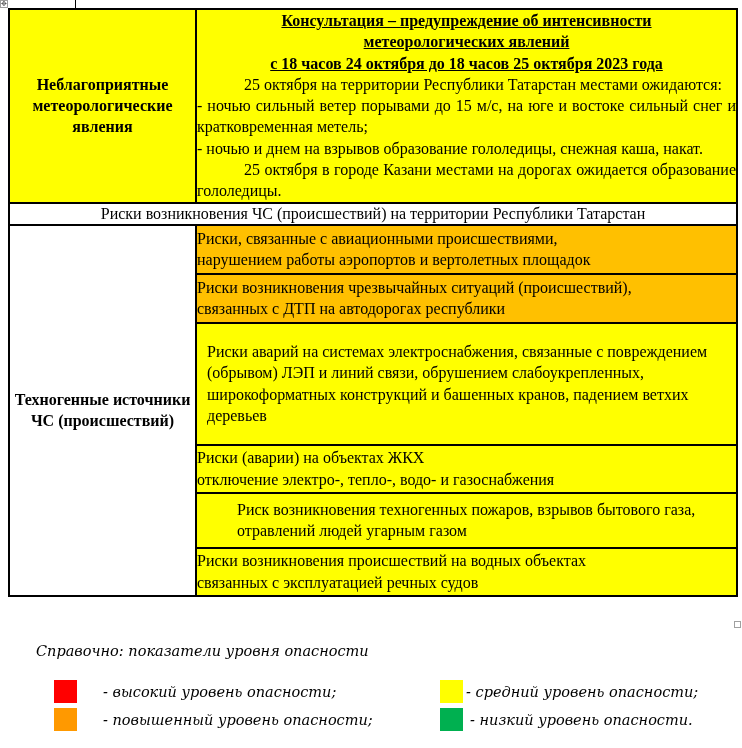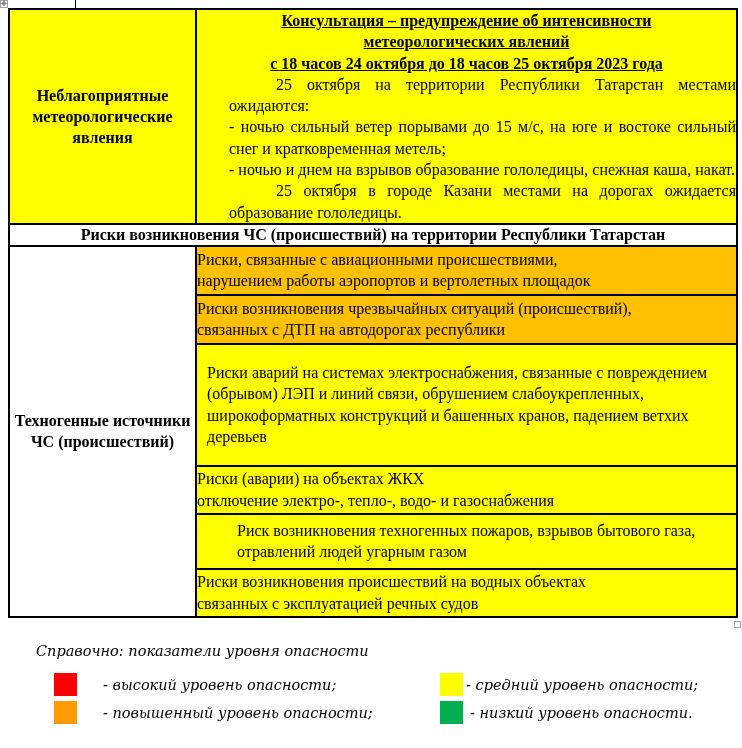--- a/index.html
+++ b/index.html
@@ -15,28 +15,28 @@
   table.main { position: absolute; left: 8px; top: 8px; width: 730px; border-collapse: collapse;
                table-layout: fixed; }
   table.main td { border: 2px solid #000; padding: 0; vertical-align: middle; }
   .col-left { width: 187px; }
   .yellow { background: #ffff00; }
   .orange { background: #ffc000; }
   .white { background: #ffffff; }
   .left-label { font-weight: bold; font-size: 16px; line-height: 21px; text-align: center; padding: 0 4px; margin-top: 28px; }
   .consult { padding: 2px 6px 2px 6px; font-size: 16px; line-height: 21.3px; }
   .consult .title { font-weight: bold; text-decoration: underline; text-align: center; }
-  .consult p { margin: 0; text-align: justify; padding-left: 32px; }
+  .consult p { margin: 0; text-align: justify; }
   .consult p.indent { text-indent: 47px; }
-  .header-row td { font-weight: bold; font-size: 16px; line-height: 20px; text-align: center; height: 20px; }
+  .header-row td { font-weight: normal; font-size: 16px; line-height: 20px; text-align: center; height: 20px; }
   .risk { text-align: left; font-size: 16px; line-height: 21.5px; padding: 3px 4px; }
   .legend { position: absolute; left: 36px; top: 643px; width: 700px; }
   .legend-title { font-style: italic; font-size: 16px; font-family: "DejaVu Serif", serif; 
                   font-size: 14.5px; }
-  .legend-item { position: absolute; display: flex; align-items: center; }
+  .legend-item { position: absolute; display: flex; align-items: center; margin-top: 7px; }
   .swatch { width: 23px; height: 23px; display: inline-block; }
   .legend-label { font-style: italic; font-family: "DejaVu Serif", serif; font-size: 14.5px; white-space: nowrap; }
 </style>
 </head>
 <body>
 
 <div class="handle">✥</div>
 <div class="top-cell"></div>
 
 <table class="main">

